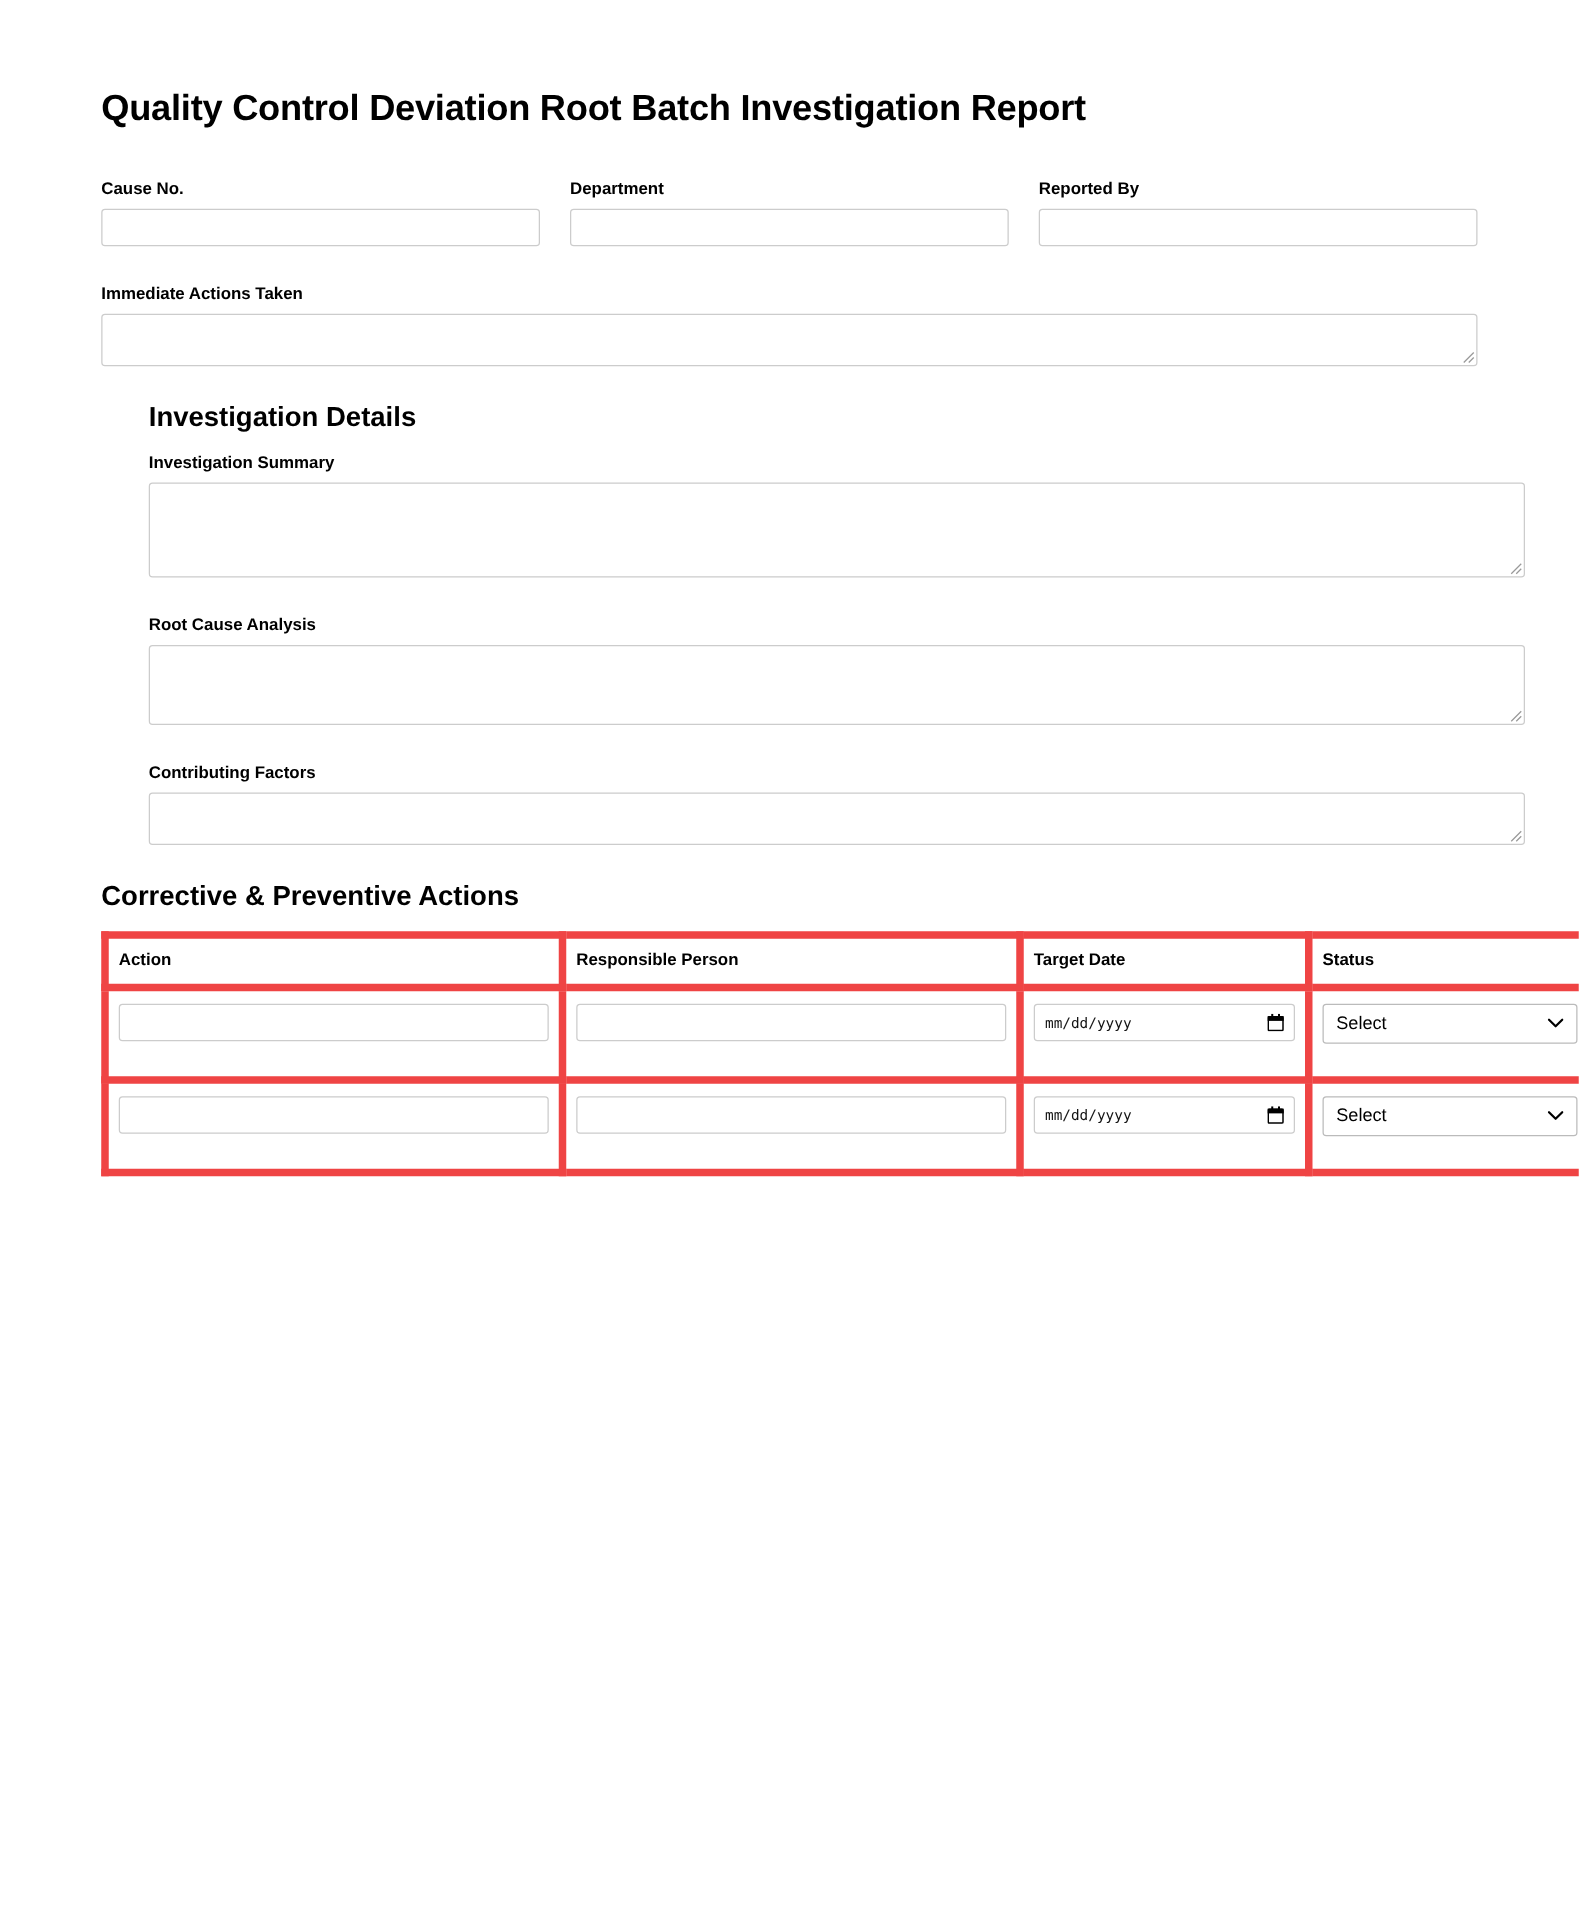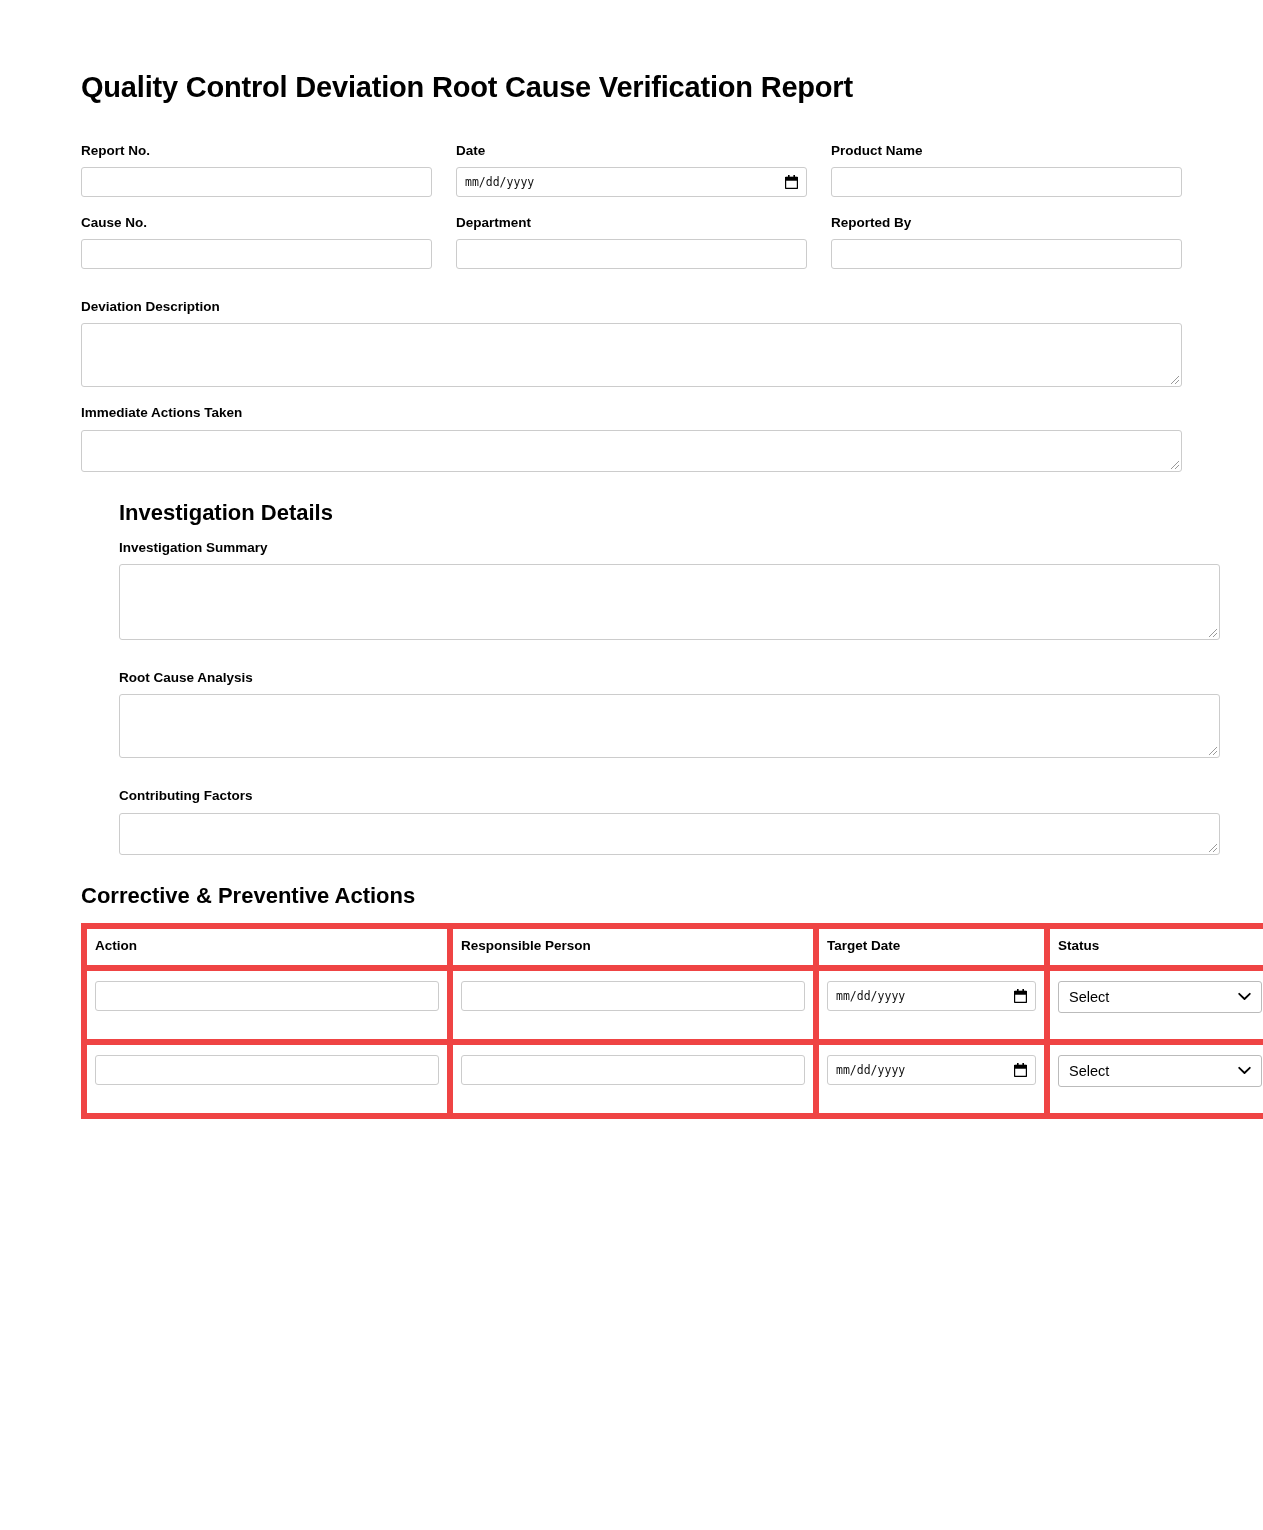--- a/index.html
+++ b/index.html
@@ -175,72 +175,40 @@
   }
   .sec-inv { margin-top: 28px; margin-left: 38px; }
   .sec-cap { margin-top: 28px; }
   .sec-ver { margin-top: 24px; }
 </style>
 </head>
 <body>
 
 <div class="page">
 
-  <h1 class="doc-title">Quality Control Deviation Root Cause Verification Report</h1>
-
-  <div class="row3">
-    <div class="col col-a">
-      <span class="field-label">Report No.</span>
-      <input class="txt-input" type="text" placeholder="" style="">
-    </div>
-    <div class="col col-b">
-      <span class="field-label">Date</span>
-      <div class="date-input">
-        <span class="date-ph">mm/dd/yyyy</span>
-        <svg class="cal-ico" width="13" height="14" viewBox="0 0 13 14">
-          <rect x="0.5" y="2.5" width="12" height="11" rx="1" fill="none" stroke="#000" stroke-width="1.4"></rect>
-          <rect x="0.5" y="2.5" width="12" height="2.6" fill="#000" stroke="#000" stroke-width="1.2"></rect>
-          <rect x="3" y="0" width="1.6" height="3.4" fill="#000"></rect>
-          <rect x="8.4" y="0" width="1.6" height="3.4" fill="#000"></rect>
-        </svg>
-      </div>
-    </div>
-    <div class="col col-c">
-      <span class="field-label">Product Name</span>
-      <input class="txt-input" type="text" placeholder="" style="">
-    </div>
-  </div>
+  <h1 class="doc-title">Quality Control Deviation Root Batch Investigation Report</h1>
+
 
   <div class="row3">
     <div class="col col-a">
       <span class="field-label">Cause No.</span>
       <input class="txt-input" type="text" placeholder="" style="">
     </div>
     <div class="col col-b">
       <span class="field-label">Department</span>
       <input class="txt-input" type="text" placeholder="" style="">
     </div>
     <div class="col col-c">
       <span class="field-label">Reported By</span>
       <input class="txt-input" type="text" placeholder="" style="">
     </div>
   </div>
 
   <div class="spacer-sm"></div>
 
-  <div class="field-block">
-    <span class="field-label">Deviation Description</span>
-    <div class="ta-wrap">
-      <textarea class="ta ta-tall" style=""></textarea>
-      <svg class="grip" viewBox="0 0 12 12">
-        <line x1="11" y1="3" x2="3" y2="11" stroke="#999" stroke-width="1"></line>
-        <line x1="11" y1="7" x2="7" y2="11" stroke="#999" stroke-width="1"></line>
-      </svg>
-    </div>
-  </div>
 
   <div class="field-block">
     <span class="field-label">Immediate Actions Taken</span>
     <div class="ta-wrap">
       <textarea class="ta ta-short" style=""></textarea>
       <svg class="grip" viewBox="0 0 12 12">
         <line x1="11" y1="3" x2="3" y2="11" stroke="#999" stroke-width="1"></line>
         <line x1="11" y1="7" x2="7" y2="11" stroke="#999" stroke-width="1"></line>
       </svg>
     </div>

